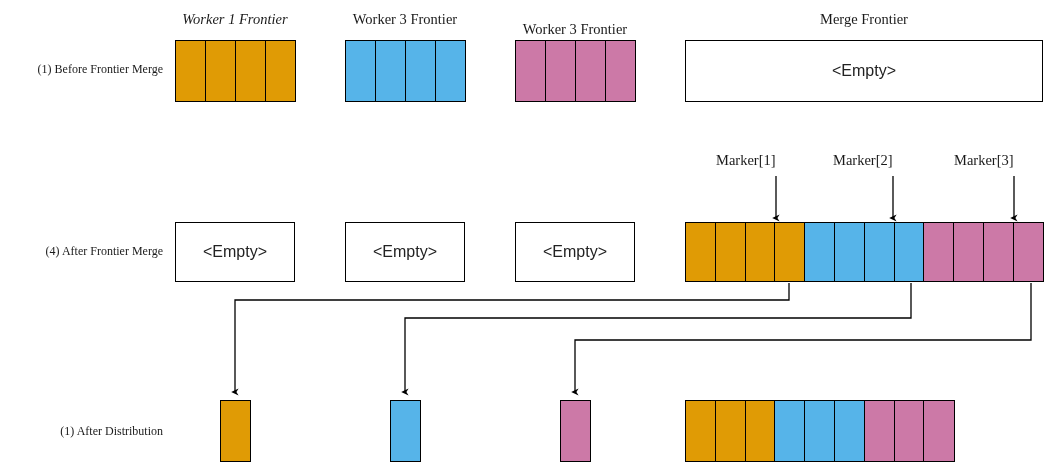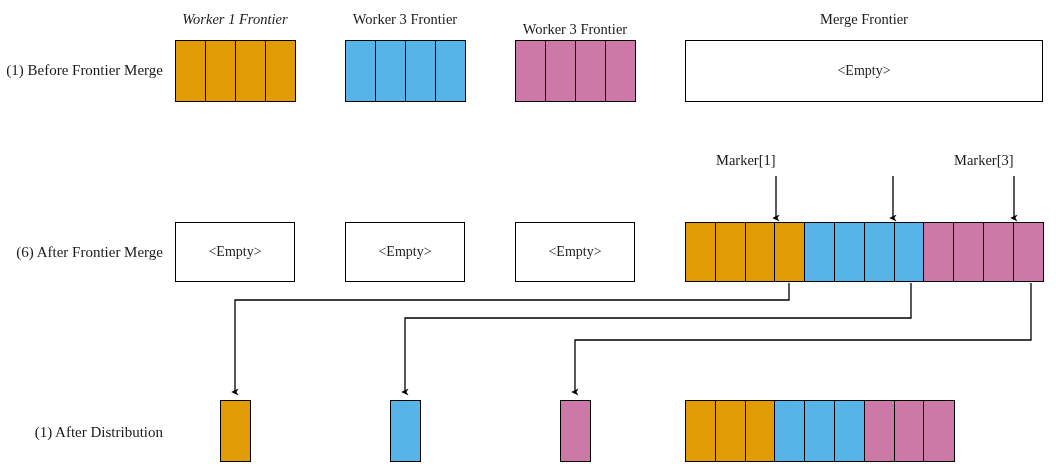--- a/index.html
+++ b/index.html
@@ -1,39 +1,39 @@
 <!DOCTYPE html>
 <html><head>
 <meta charset="utf-8">
 <style>
   html,body{margin:0;padding:0;background:#ffffff;}
   #stage{position:relative;width:1056px;height:464px;background:#fff;
          font-family:"Liberation Serif",serif;color:#1a1a1a;overflow:hidden;}
-  .row-label{position:absolute;text-align:right;font-size:15px;
+  .row-label{position:absolute;text-align:right;font-size:12px;
              font-family:"Liberation Serif",serif;white-space:nowrap;}
   .col-title{position:absolute;text-align:center;font-size:14.5px;
              font-family:"Liberation Serif",serif;white-space:nowrap;}
   .marker-label{position:absolute;text-align:left;font-size:14.5px;
                 font-family:"Liberation Serif",serif;white-space:nowrap;}
   .bar{position:absolute;display:flex;box-sizing:border-box;}
   .cell{box-sizing:border-box;border:1.4px solid #000;margin-left:-1.4px;}
   .cell:first-child{margin-left:0;}
   .emptybox{position:absolute;box-sizing:border-box;border:1.5px solid #000;
             background:#fff;display:flex;align-items:center;justify-content:center;}
-  .emptytxt{font-family:Liberation Serif, serif;font-size:14px;color:#222;}
+  .emptytxt{font-family:Liberation Sans, sans-serif;font-size:16px;color:#222;}
   svg.overlay{position:absolute;left:0;top:0;width:1056px;height:464px;
               pointer-events:none;overflow:visible;}
 </style>
 </head>
 <body>
 
 <div id="stage">
 
   <div class="row-label" style="left:0;top:62px;width:163px;">(1) Before Frontier Merge</div>
-  <div class="row-label" style="left:0;top:244px;width:163px;">(6) After Frontier Merge</div>
+  <div class="row-label" style="left:0;top:244px;width:163px;">(4) After Frontier Merge</div>
   <div class="row-label" style="left:0;top:424px;width:163px;">(1) After Distribution</div>
 
   <div class="col-title" style="left:175px;top:11px;width:120px;font-style:italic;">Worker 1 Frontier</div>
   <div class="col-title" style="left:345px;top:11px;width:120px;">Worker 3 Frontier</div>
   <div class="col-title" style="left:515px;top:21px;width:120px;">Worker 3 Frontier</div>
   <div class="col-title" style="left:685px;top:11px;width:358px;">Merge Frontier</div>
 
   <div class="bar" id="r1w1" style="left: 175px; top: 40px; height: 62px; width: 122.8px;">
       <div class="cell" style="width: 31.4px; background: rgb(224, 155, 5);"></div>
       <div class="cell" style="width: 31.4px; background: rgb(224, 155, 5);"></div>
@@ -51,20 +51,21 @@
       <div class="cell" style="width: 31.4px; background: rgb(204, 121, 167);"></div>
       <div class="cell" style="width: 31.4px; background: rgb(204, 121, 167);"></div>
       <div class="cell" style="width: 31.4px; background: rgb(204, 121, 167);"></div>
     </div>
 
   <div class="emptybox" style="left:685px;top:40px;width:358px;height:62px;">
     <span class="emptytxt">&lt;Empty&gt;</span>
   </div>
 
   <div class="marker-label" style="left:716px;top:152px;width:120px;">Marker[1]</div>
+  <div class="marker-label" style="left:833px;top:152px;width:120px;">Marker[2]</div>
   <div class="marker-label" style="left:954px;top:152px;width:120px;">Marker[3]</div>
 
   <div class="emptybox" style="left:175px;top:222px;width:120px;height:60px;">
     <span class="emptytxt">&lt;Empty&gt;</span>
   </div>
   <div class="emptybox" style="left:345px;top:222px;width:120px;height:60px;">
     <span class="emptytxt">&lt;Empty&gt;</span>
   </div>
   <div class="emptybox" style="left:515px;top:222px;width:120px;height:60px;">
     <span class="emptytxt">&lt;Empty&gt;</span>

